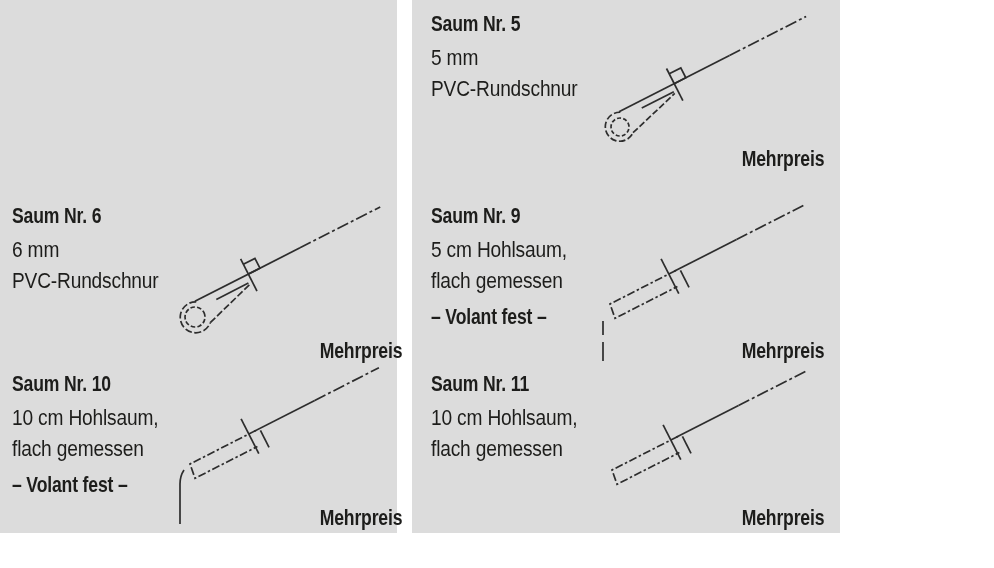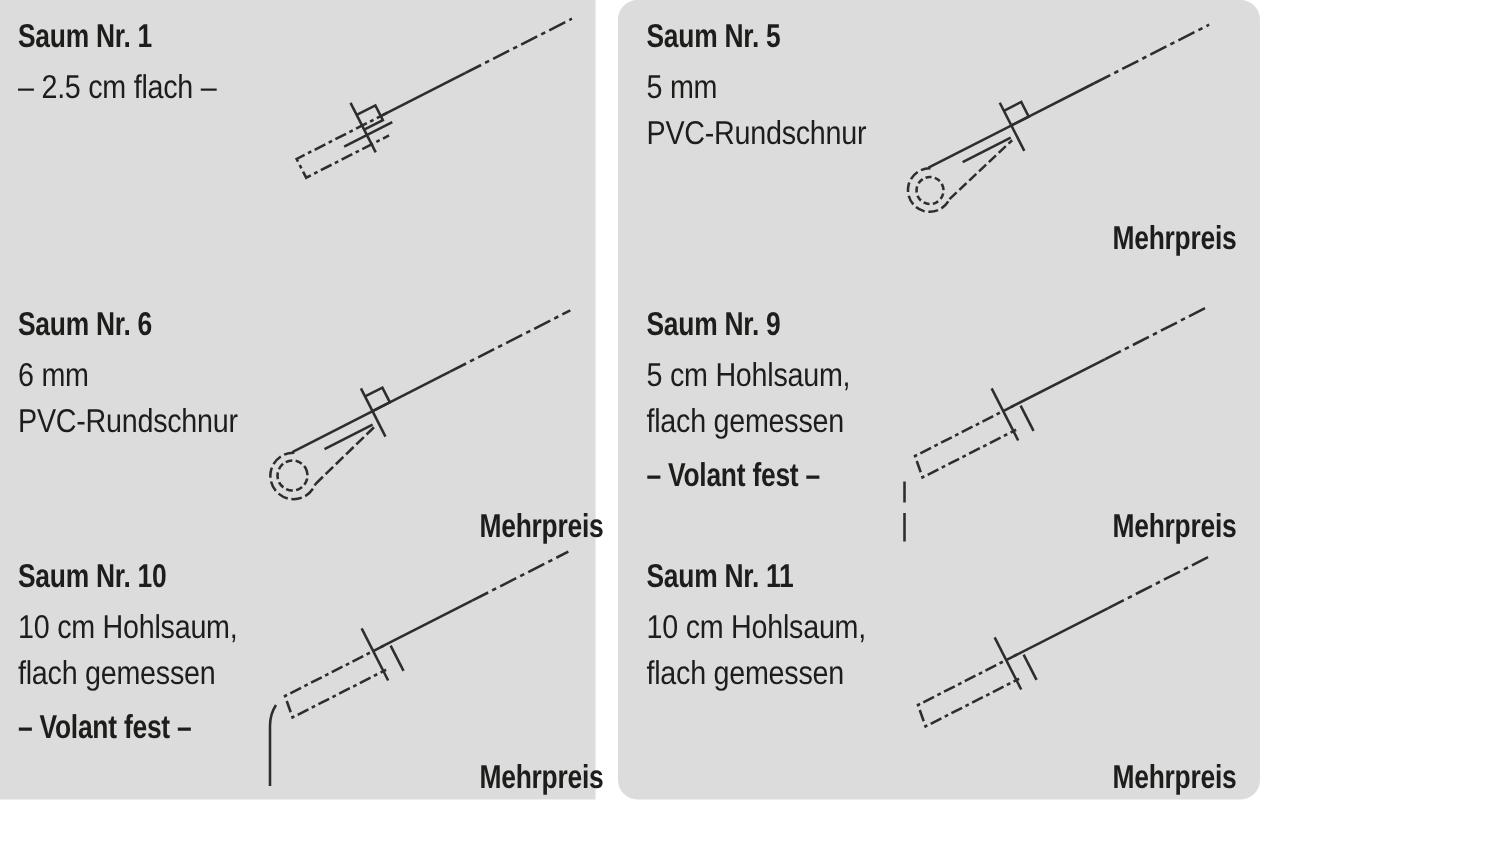--- a/index.html
+++ b/index.html
@@ -1,20 +1,20 @@
 <!DOCTYPE html>
 <html><head>
 <meta charset="utf-8">
 <style>
   html,body{margin:0;padding:0;background:#ffffff;}
   .page{position:relative;width:994px;height:568px;background:#ffffff;overflow:hidden;
         font-family:"Liberation Sans","DejaVu Sans",sans-serif;color:#1d1d1b;}
   .col{position:absolute;top:0;height:533px;background:#dcdcdc;}
   .col-left{left:0;width:397px;}
-  .col-right{left:412px;width:428px;border-radius:13px;}
+  .col-right{left:412px;width:428px;}
   .cell{position:absolute;left:0;width:100%;}
   .r1{top:0;height:180px;}
   .r2{top:192px;height:180px;}
   .r3{top:360px;height:173px;}
   .t{position:absolute;font-size:22px;line-height:26px;white-space:nowrap;
      transform:scaleX(.87);transform-origin:left top;letter-spacing:-0.2px;}
   .col-left .t{left:12px;}
   .col-right .t{left:19px;}
   .title{top:11px;font-weight:700;transform:scaleX(.8);}
   .l1{top:45px;}
@@ -28,37 +28,20 @@
   svg.diagram{position:absolute;left:0;top:0;display:block;}
   svg.diagram *{fill:none;stroke:#2d2d2d;stroke-width:1.7;}
 </style>
 </head>
 <body>
 
 <div class="page">
 
   <div class="col col-left">
 
-    <section class="cell r1">
-      <svg class="diagram" width="397" height="180" viewBox="0 0 397 180">
-        <g transform="rotate(-27 205 118)">
-          <path d="M272 104 H204 V118 H266" stroke-dasharray="8 2.5 2.5 2.5"></path>
-          <path d="M236 111 H272"></path>
-          <path d="M268 104 H330"></path>
-          <path d="M330 104 H410" stroke-dasharray="12 3 3 3"></path>
-          <path d="M253 87 V124"></path>
-          <path d="M253 96 h14 v11 h-14"></path>
-        </g>
-      </svg>
-      <div class="t title">Saum Nr. 1</div>
-      <div class="t l1">– 2.5 cm flach –</div>
-      <div class="t l2"></div>
-      <div class="t note"></div>
-      <div class="surcharge"></div>
-    </section>
 
     <section class="cell r2">
       <svg class="diagram" width="397" height="180" viewBox="0 0 397 180">
         <g transform="rotate(-27 195 125)">
           <circle cx="195" cy="125" r="10" stroke-dasharray="4.5 2.2"></circle>
           <path d="M203 112 A15.5 15.5 0 1 0 206 137" stroke-dasharray="7 2.5"></path>
           <path d="M206 137 L258 121" stroke-dasharray="7 2.5"></path>
           <path d="M222 119 H258"></path>
           <path d="M202 111 H320"></path>
           <path d="M320 111 H410" stroke-dasharray="12 3 3 3"></path>

